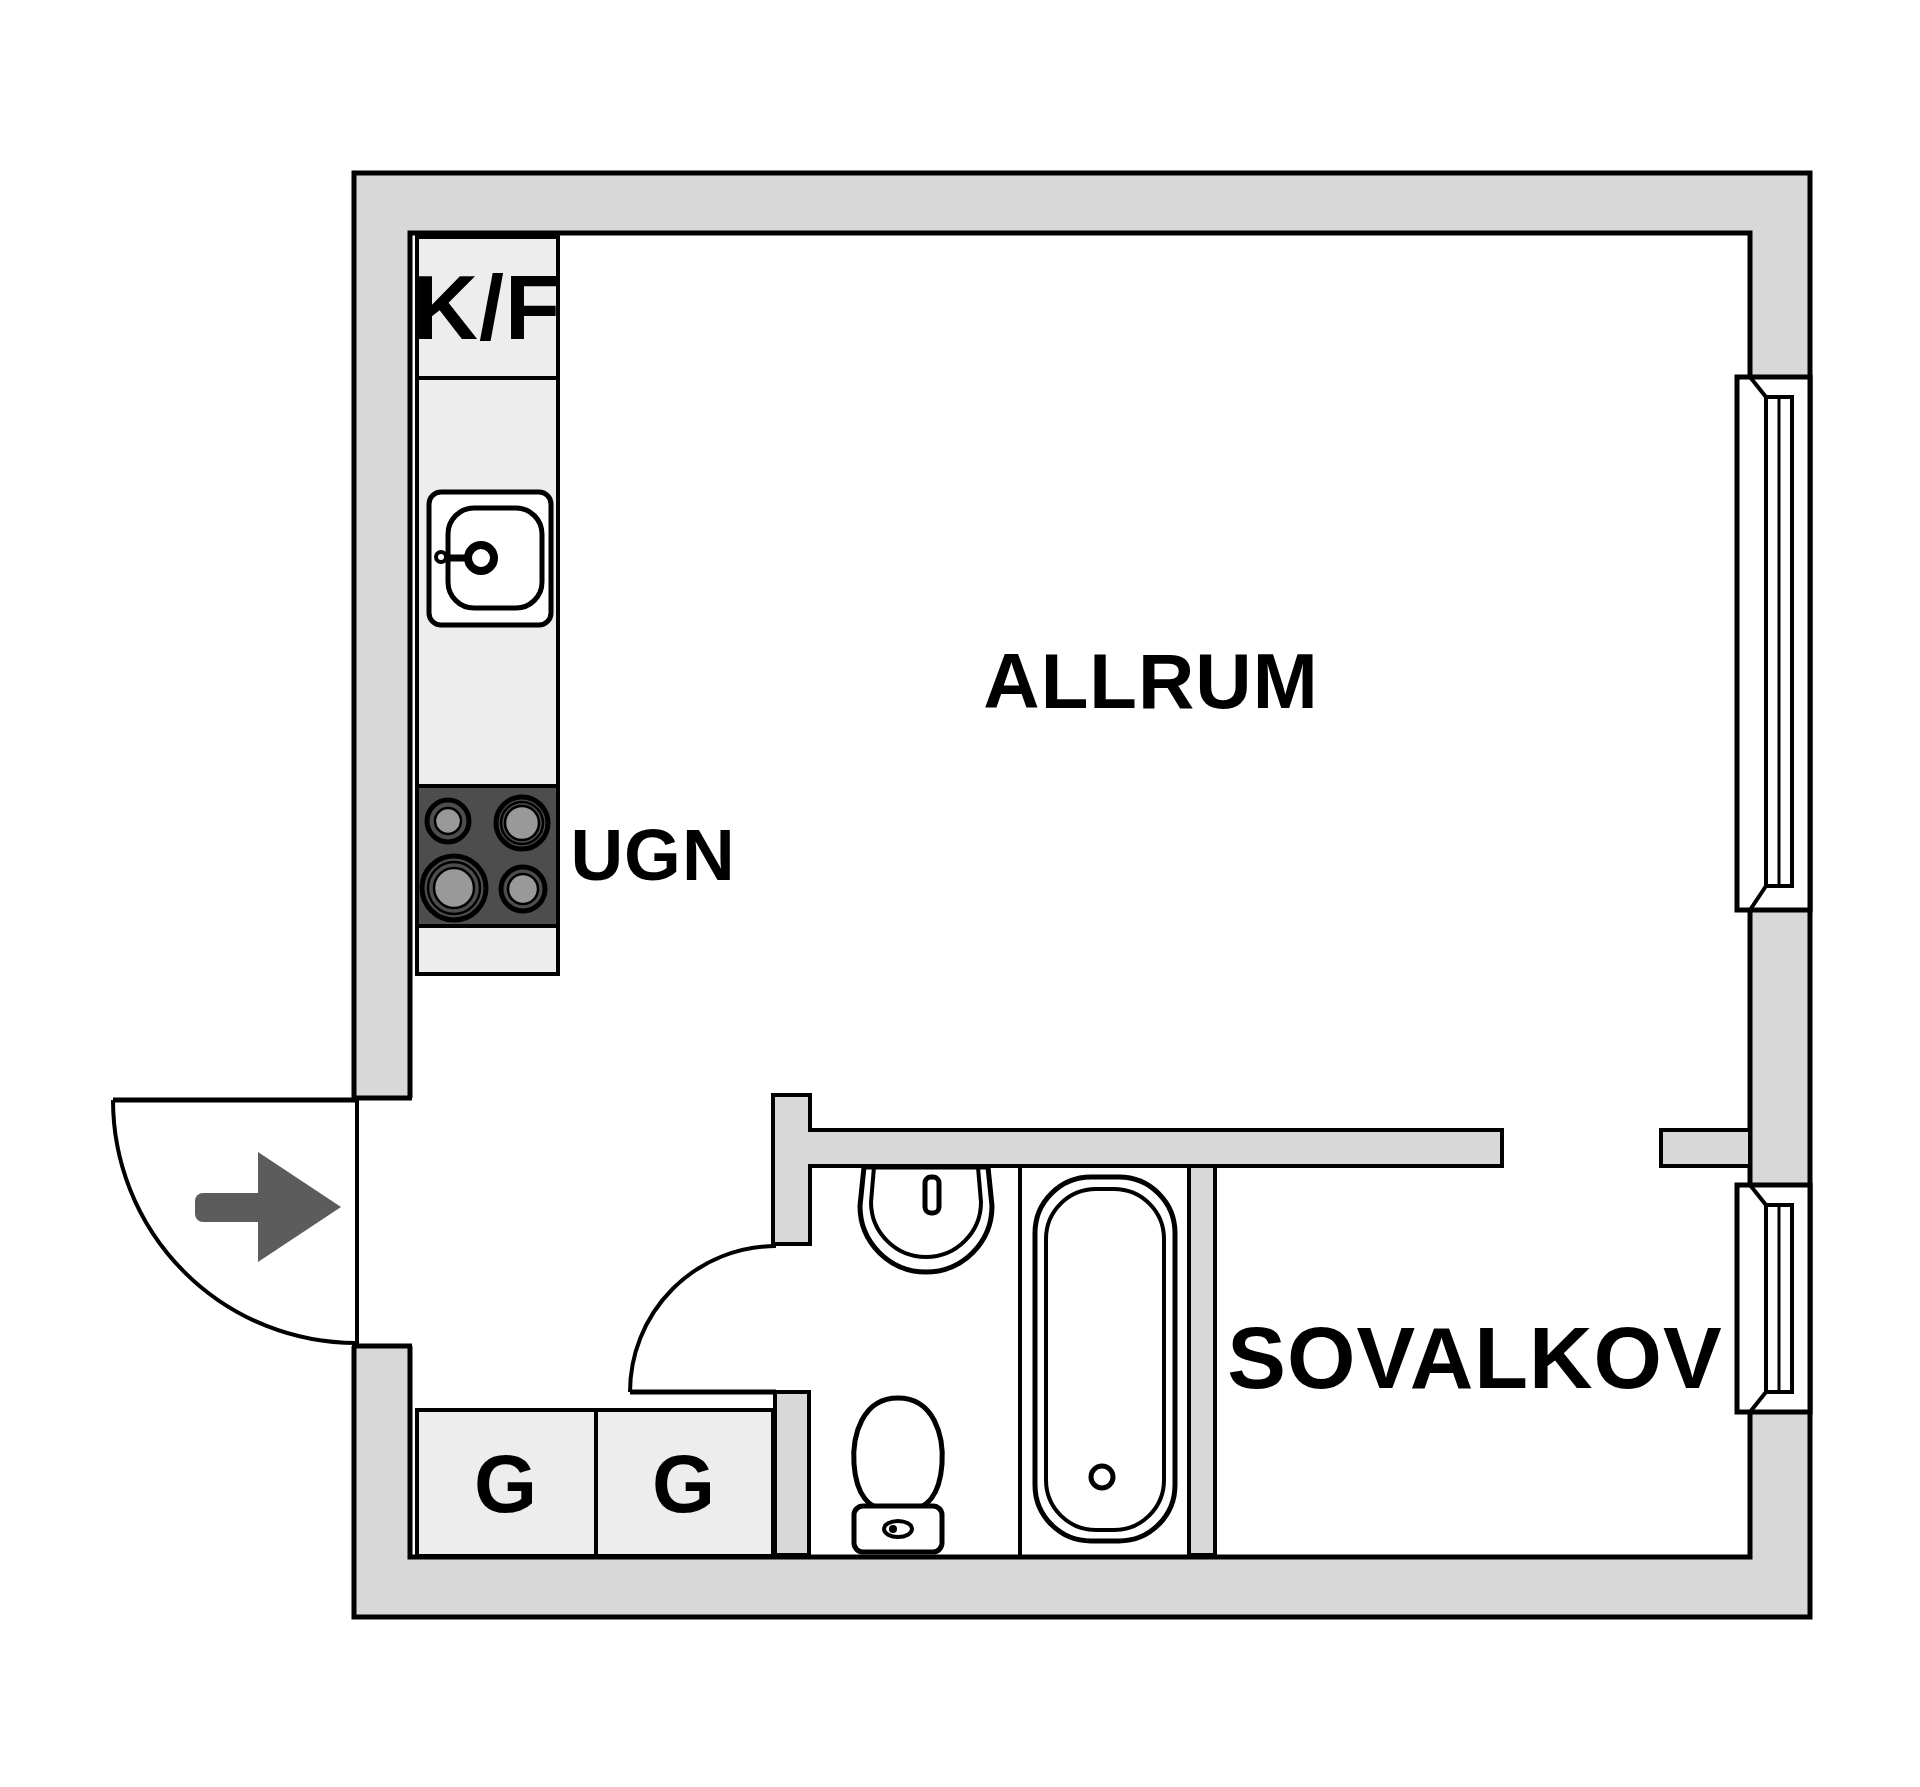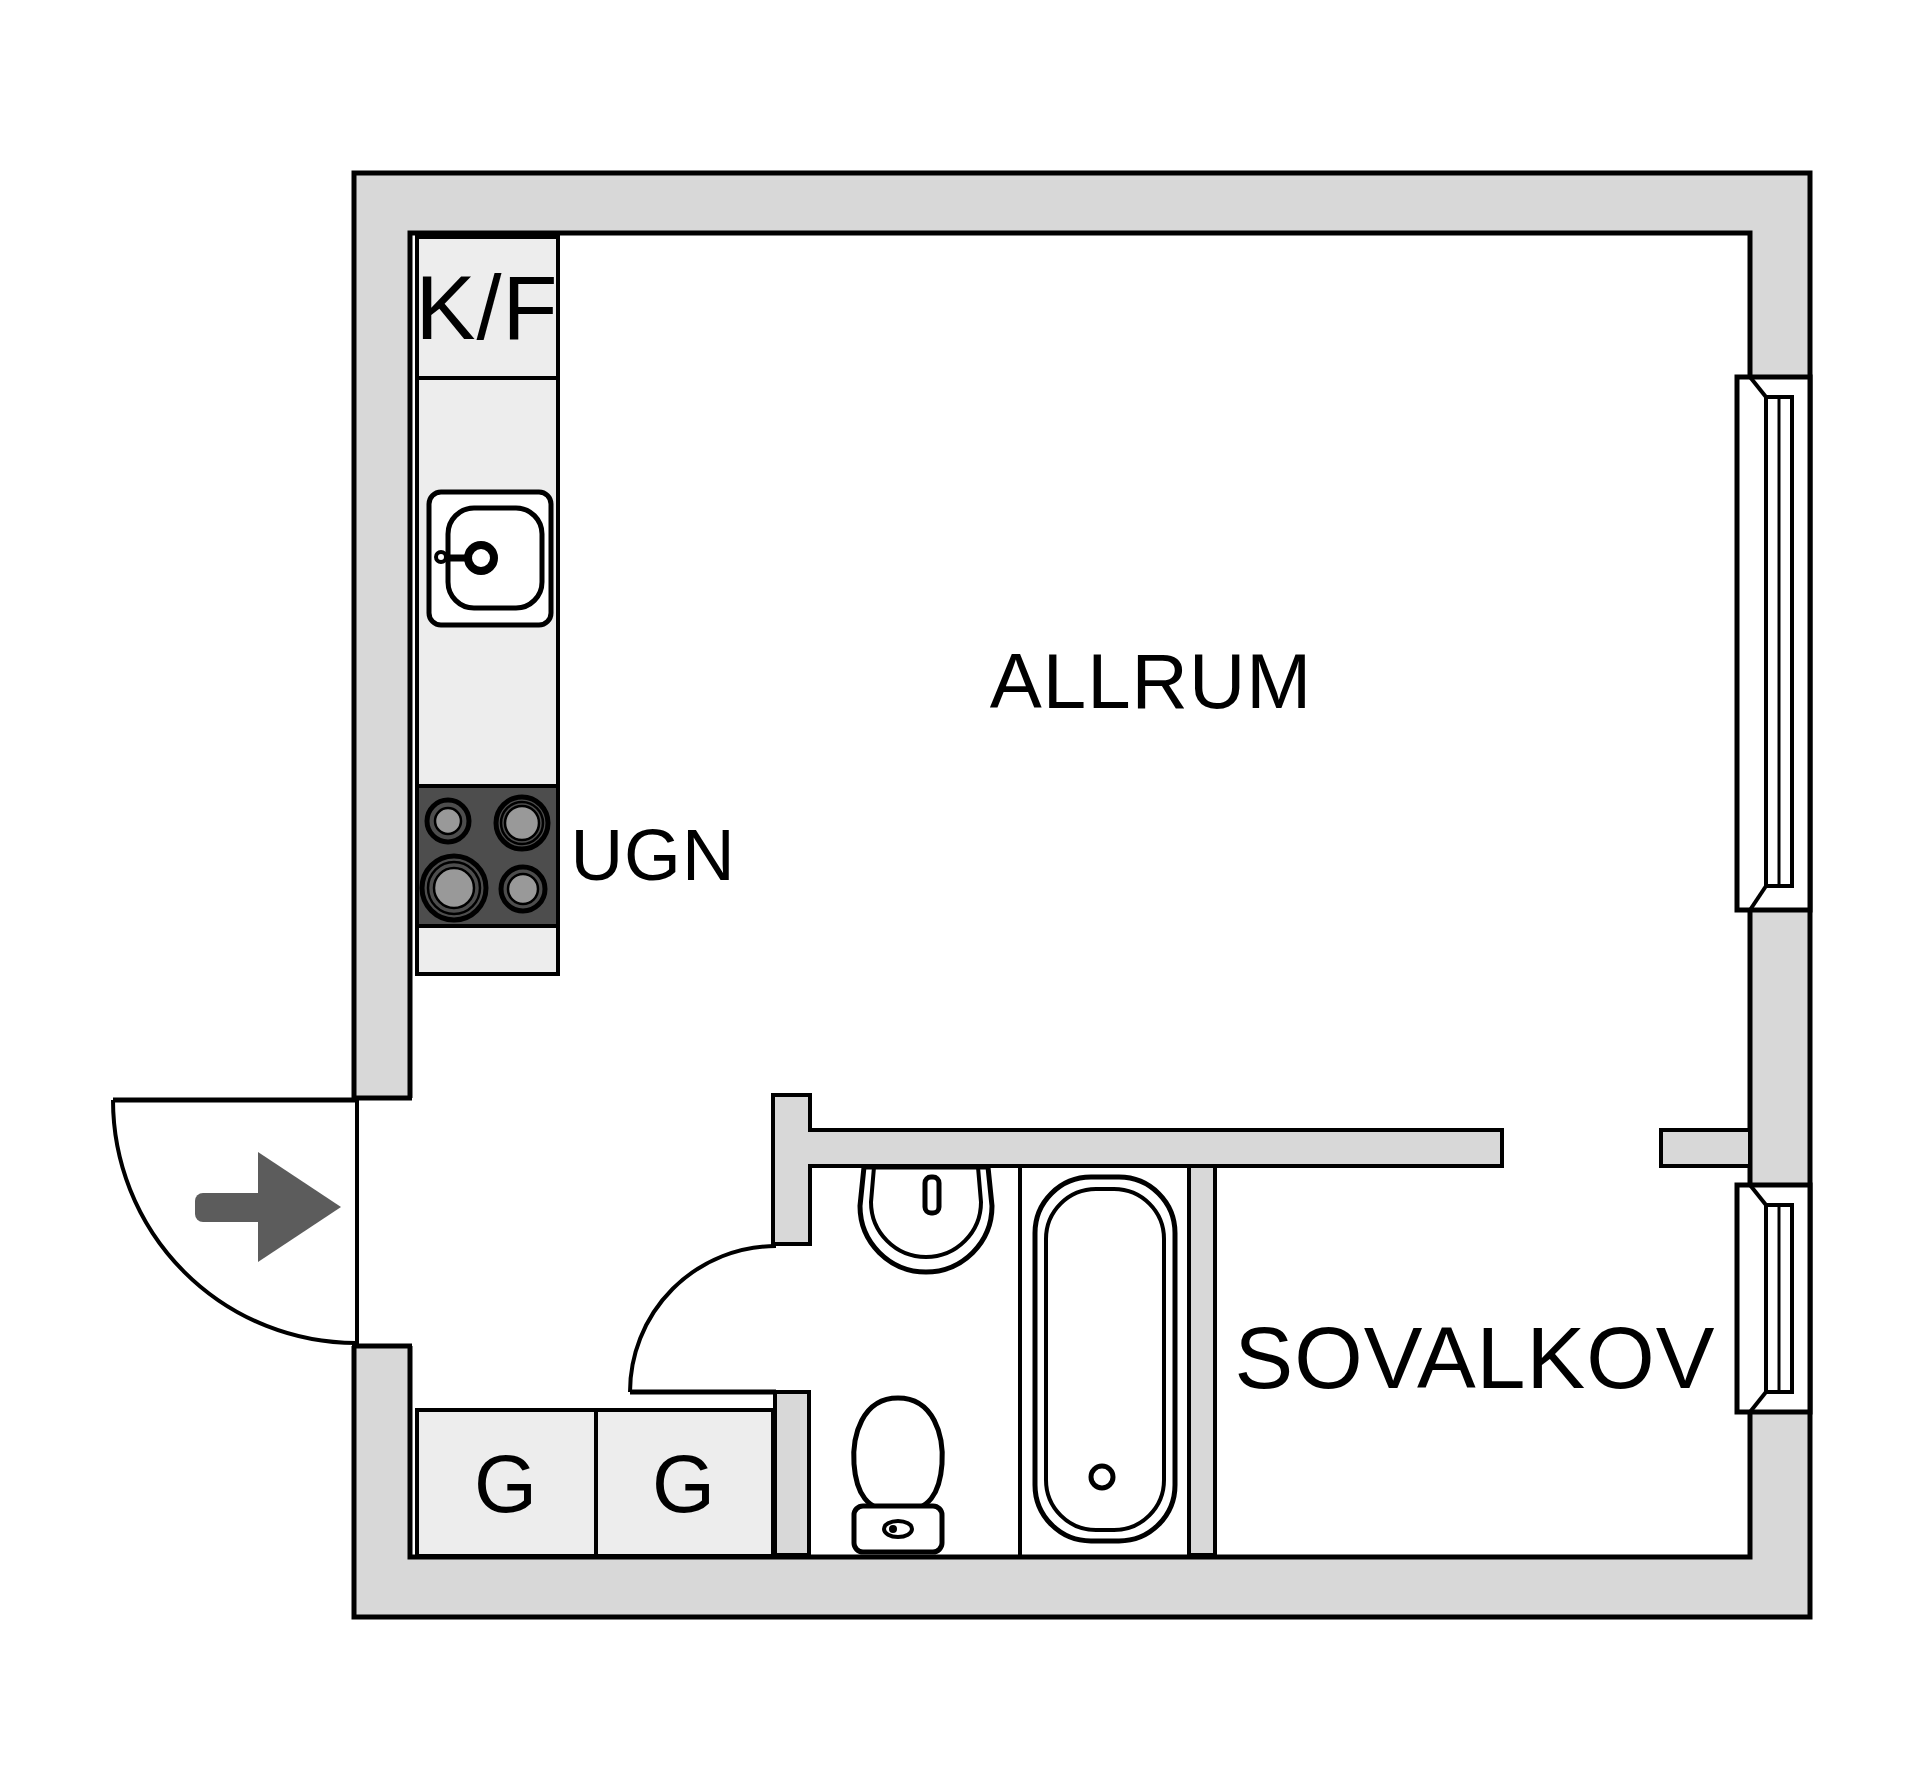--- a/index.html
+++ b/index.html
@@ -5,21 +5,21 @@
   :root{
     --wall-fill:#d8d8d8;
     --cabinet-fill:#ededed;
     --stove-fill:#4d4d4d;
     --burner-fill:#999999;
     --arrow-fill:#5c5c5c;
     --line-color:#000000;
     --bg:#ffffff;
   }
   html,body{margin:0;padding:0;background:var(--bg);}
-  .page{width:1920px;height:1787px;position:relative;background:var(--bg);overflow:hidden;}
+  .page{width:1920px;height:1787px;position:relative;background:var(--bg);overflow:hidden;font-weight:bold;}
   svg{display:block;}
   .wall{fill:var(--wall-fill);stroke:var(--line-color);stroke-width:5;}
   .wall-thin{fill:var(--wall-fill);stroke:var(--line-color);stroke-width:4;}
   .erase{fill:var(--bg);stroke:none;}
   .opening-line{stroke:var(--line-color);stroke-width:4;fill:none;}
   .cap-line{stroke:var(--line-color);stroke-width:5;fill:none;}
   .cabinet{fill:var(--cabinet-fill);stroke:var(--line-color);stroke-width:4;}
   .fixture{fill:var(--bg);stroke:var(--line-color);stroke-width:5;}
   .fixture-thin{fill:none;stroke:var(--line-color);stroke-width:4;}
   .stove{fill:var(--stove-fill);stroke:var(--line-color);stroke-width:4;}

